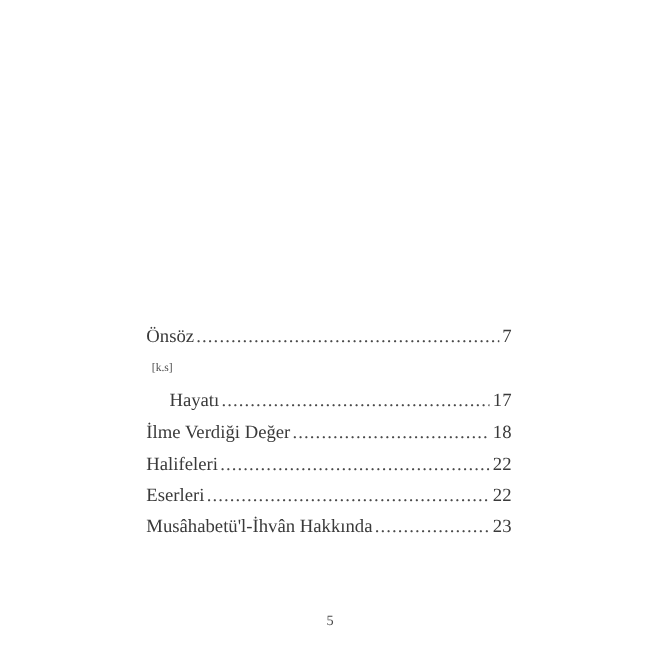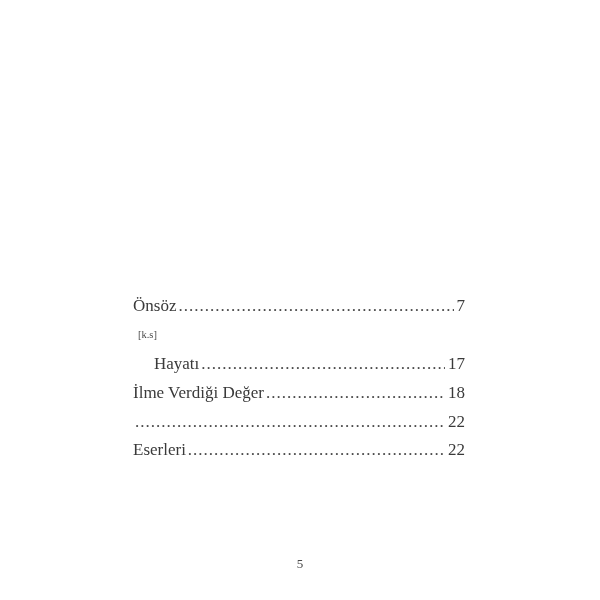--- a/index.html
+++ b/index.html
@@ -105,28 +105,35 @@
 
   <div class="toc-row">
     <span class="toc-label">İlme Verdiği Değer</span>
 
     <span class="toc-leader"></span>
     <span class="toc-page-num">18</span>
   </div>
 
 
   <div class="toc-row">
+    <span class="toc-label">Halifeleri</span>
 
     <span class="toc-leader"></span>
     <span class="toc-page-num">22</span>
   </div>
 
   <div class="toc-row">
     <span class="toc-label">Eserleri</span>
 
     <span class="toc-leader"></span>
     <span class="toc-page-num">22</span>
   </div>
 
+  <div class="toc-row">
+    <span class="toc-label">Musâhabetü'l-İhvân Hakkında</span>
+
+    <span class="toc-leader"></span>
+    <span class="toc-page-num">23</span>
+  </div>
 </div>
 
   <div class="page-footer">5</div>
 </div>
 
 </body></html>

